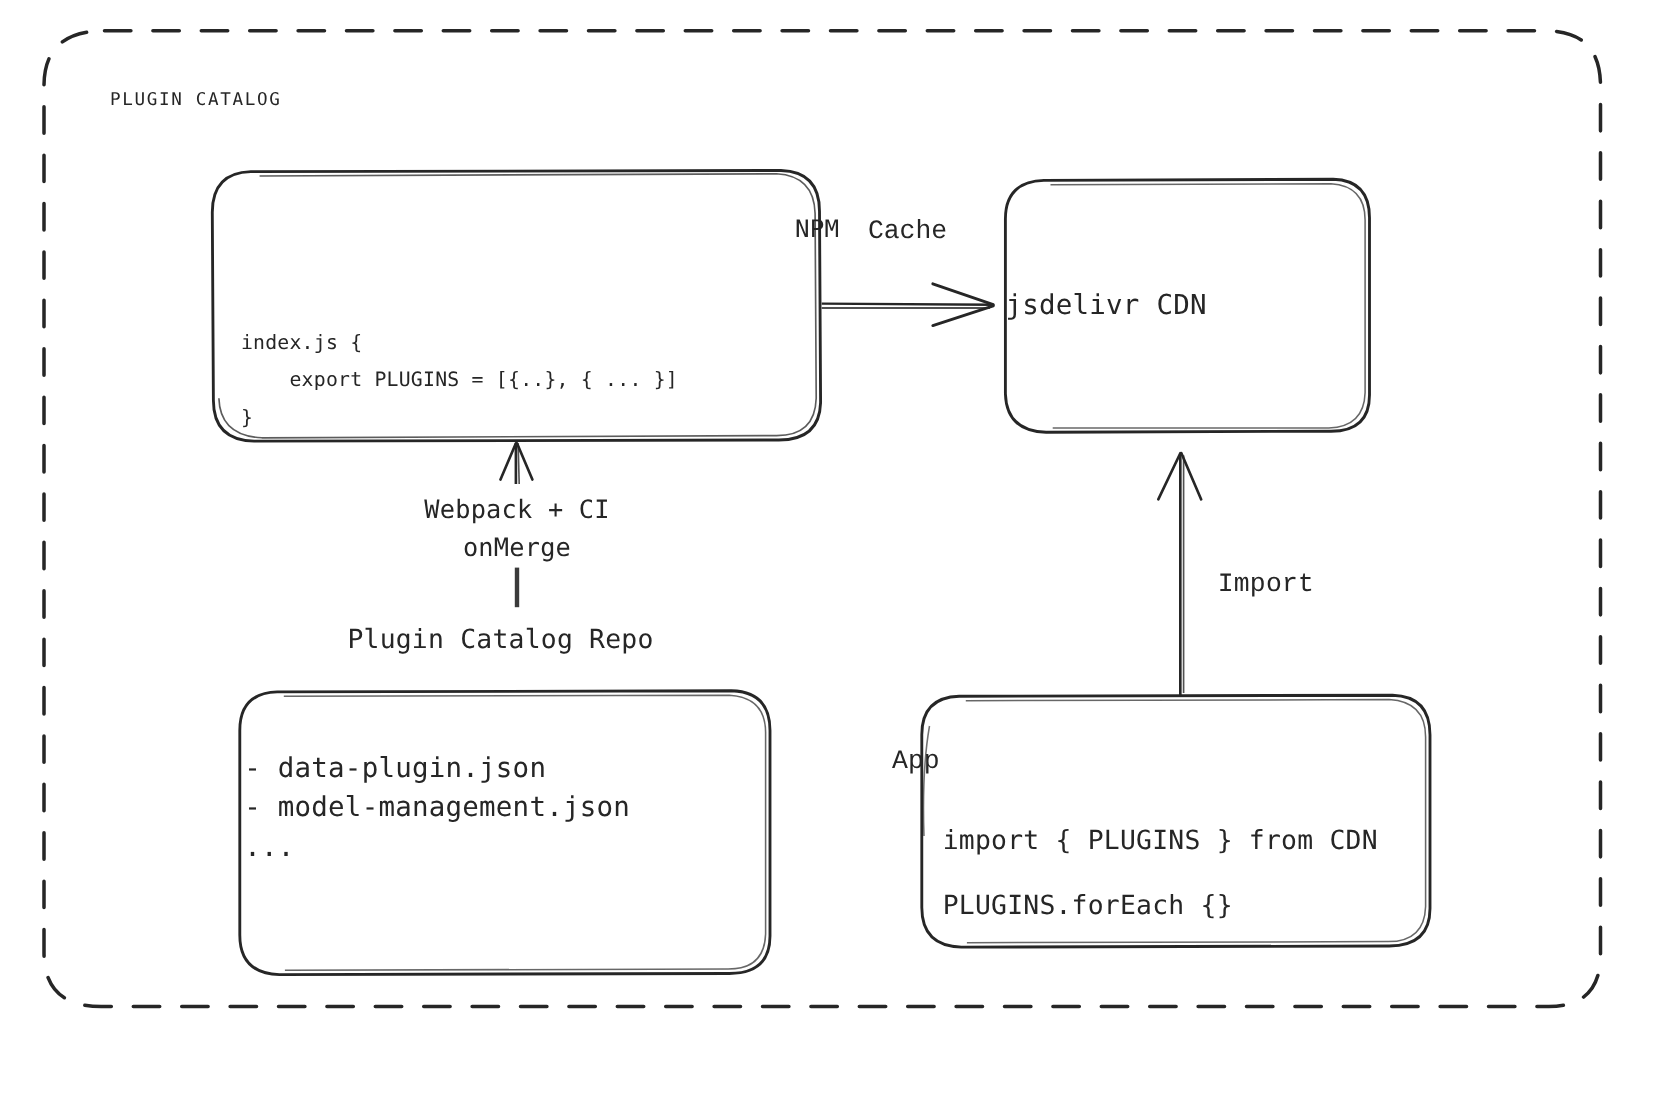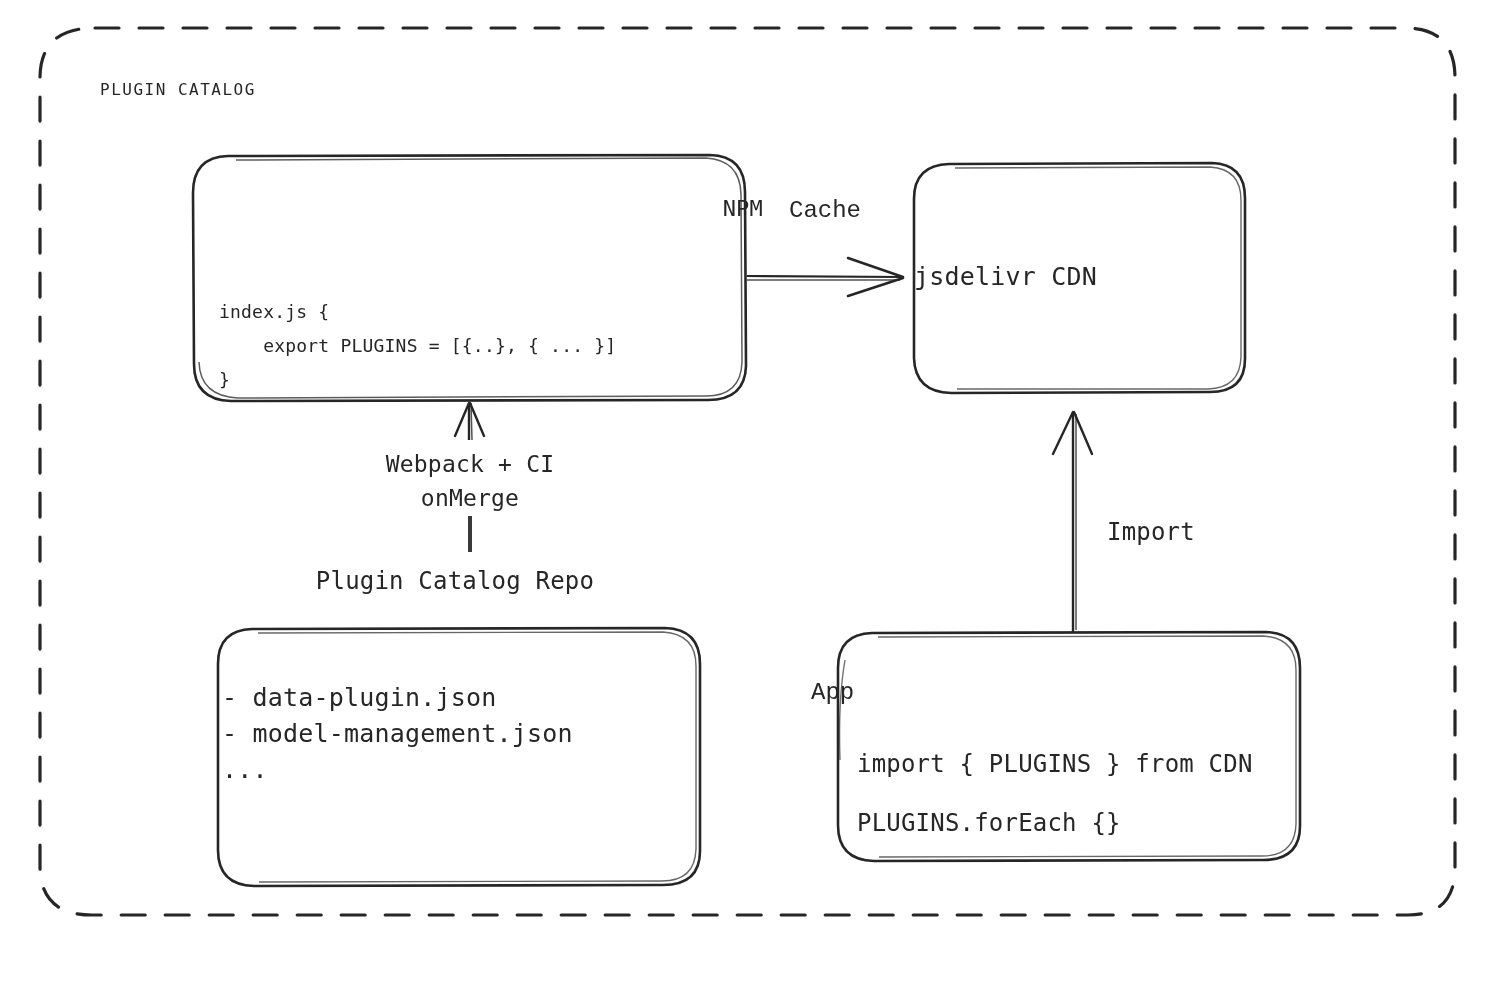--- a/index.html
+++ b/index.html
@@ -98,20 +98,21 @@
     left: 222px;
     top: 680px;
     font-size: 25px;
     line-height: 36px;
   }
   
   #import-label {
     left: 1107px;
     top: 518px;
     font-size: 24px;
+    font-family: Liberation Mono, monospace;
   }
   
   #app-title {
     left: 811px;
     top: 679px;
     font-size: 24px;
   }
   #app-code {
     left: 857px;
     top: 735px;

